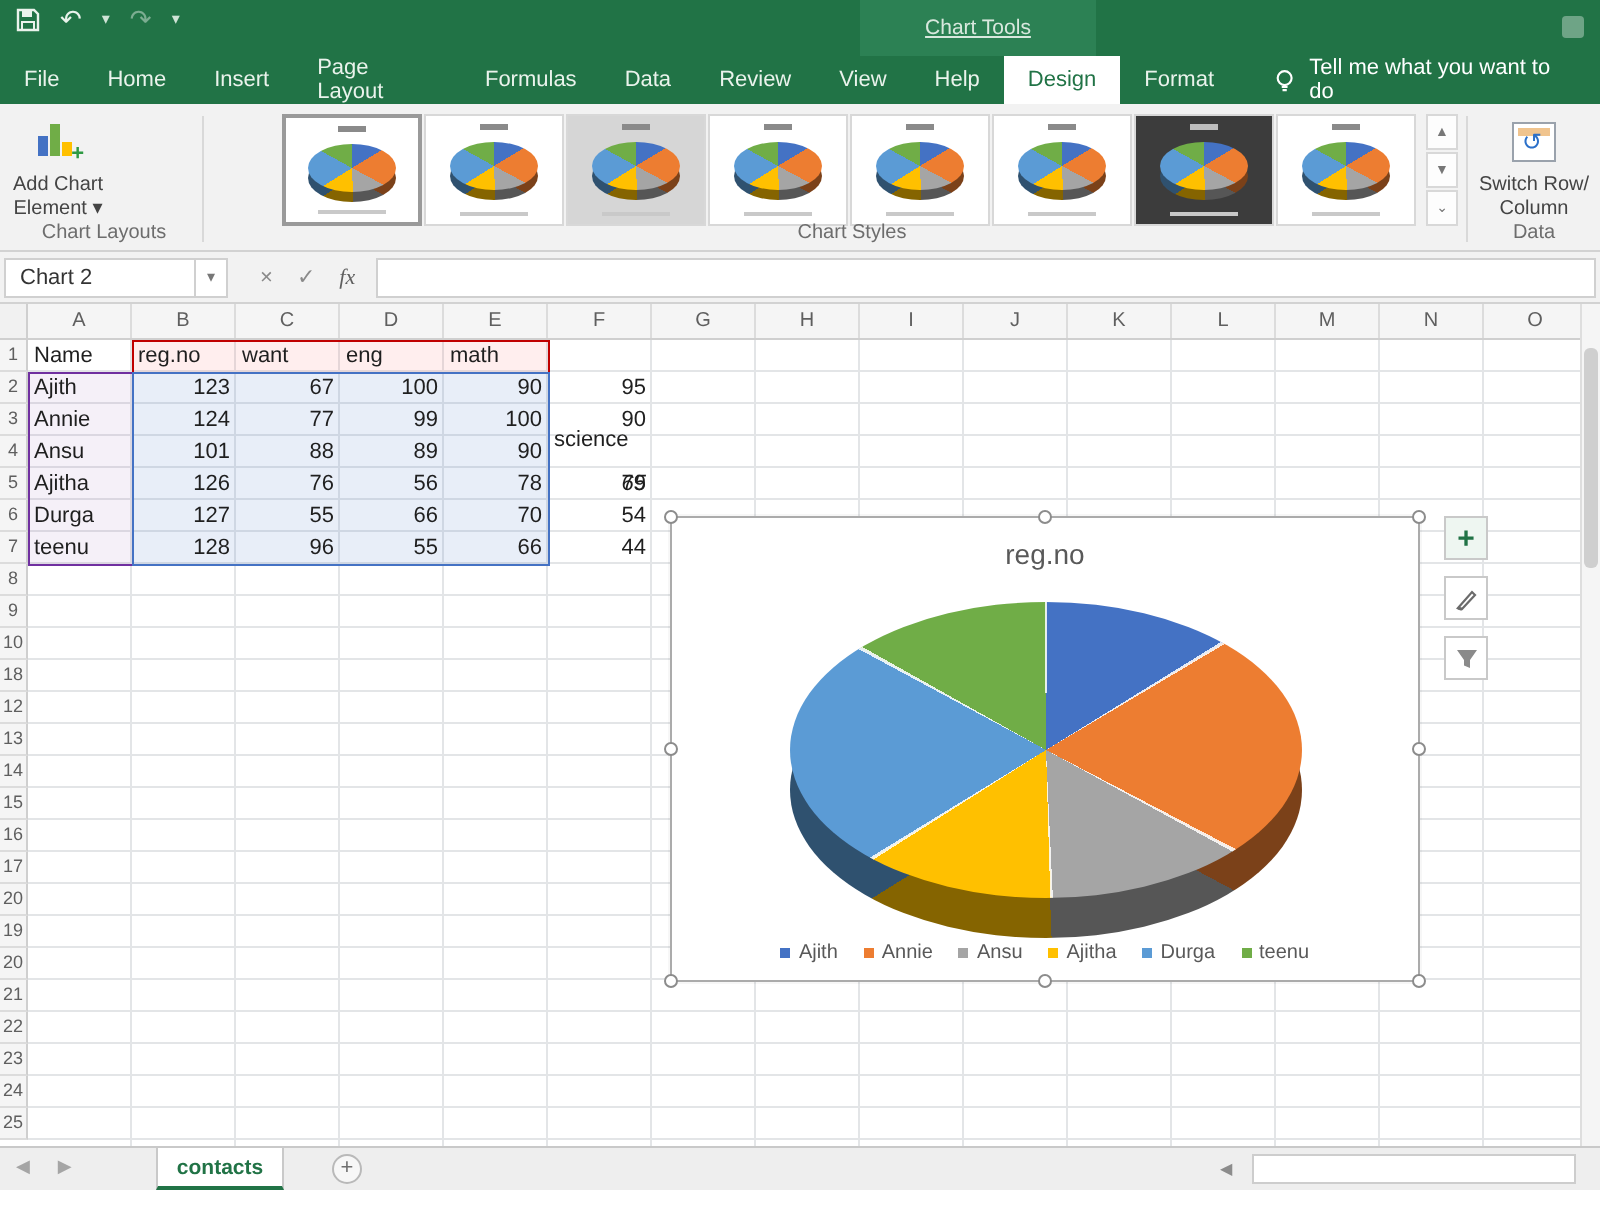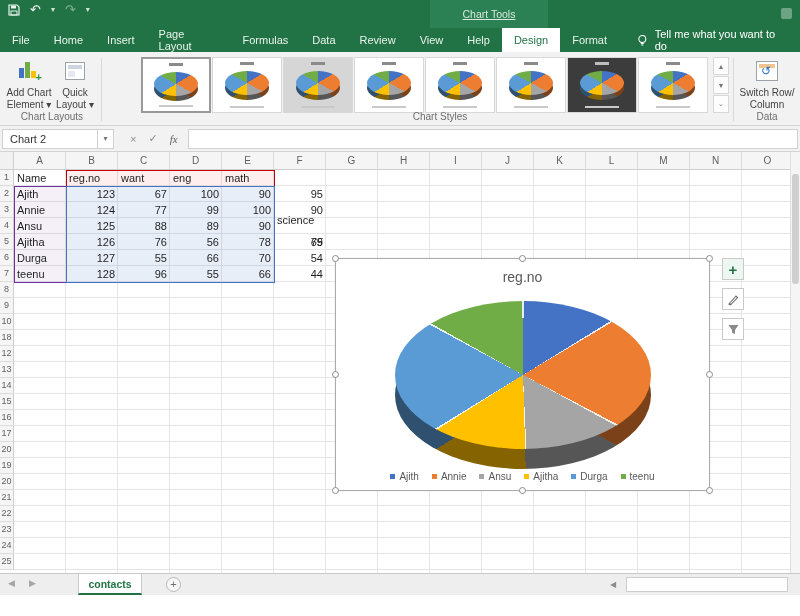--- a/index.html
+++ b/index.html
@@ -187,26 +187,20 @@
       <span class="ic">
         <span class="bars">
             <i style="left:0;height:10px;background:#4472c4;"></i>
             <i style="left:6px;height:16px;background:#70ad47;"></i>
             <i style="left:12px;height:7px;background:#ffc000;"></i>
             <span class="plus-badge">+</span>
           </span>
       </span>
       <span>Add Chart Element ▾</span>
     </div>
-    <div class="bigbtn" style="left:52px;">
-      <span class="ic">
-          <span class="ql-icon"></span>
-        </span>
-      <span>Quick Layout ▾</span>
-    </div>
     <div class="grp-label" style="left:6px; width:92px;">Chart Layouts</div>
     <div class="vsep" style="left:101px;"></div>
 
 
     <div class="gallery">
         <div class="thumb sel">
           <div class="tt"></div>
           <div class="mr" style="background:conic-gradient(from 0deg,rgb(35,59,102) 0deg 58.80478087649402deg,rgb(123,65,25) 58.80478087649402deg 118.08764940239044deg,rgb(86,86,86) 118.08764940239044deg 177.84860557768926deg,rgb(133,100,0) 177.84860557768926deg 238.08764940239044deg,rgb(47,81,111) 238.08764940239044deg 298.804780876494deg,rgb(58,90,37) 298.804780876494deg 360deg)"></div>
           <div class="mp" style="background:conic-gradient(from 0deg,#4472C4 0deg 58.80478087649402deg,#ED7D31 58.80478087649402deg 118.08764940239044deg,#A5A5A5 118.08764940239044deg 177.84860557768926deg,#FFC000 177.84860557768926deg 238.08764940239044deg,#5B9BD5 238.08764940239044deg 298.804780876494deg,#70AD47 298.804780876494deg 360deg)"></div>
           <div class="lg"></div>
@@ -252,21 +246,21 @@
           <div class="mr" style="background:conic-gradient(from 0deg,rgb(35,59,102) 0deg 58.80478087649402deg,rgb(123,65,25) 58.80478087649402deg 118.08764940239044deg,rgb(86,86,86) 118.08764940239044deg 177.84860557768926deg,rgb(133,100,0) 177.84860557768926deg 238.08764940239044deg,rgb(47,81,111) 238.08764940239044deg 298.804780876494deg,rgb(58,90,37) 298.804780876494deg 360deg)"></div>
           <div class="mp" style="background:conic-gradient(from 0deg,#4472C4 0deg 58.80478087649402deg,#ED7D31 58.80478087649402deg 118.08764940239044deg,#A5A5A5 118.08764940239044deg 177.84860557768926deg,#FFC000 177.84860557768926deg 238.08764940239044deg,#5B9BD5 238.08764940239044deg 298.804780876494deg,#70AD47 298.804780876494deg 360deg)"></div>
           <div class="lg"></div>
         </div>
       </div>
     <div class="gal-scroll">
       <div>▲</div>
       <div>▼</div>
       <div>⌄</div>
     </div>
-    <div class="grp-label" style="left:155px; width:570px;text-align:center;">Chart Styles</div>
+    <div class="grp-label" style="left:141px; width:570px;text-align:center;">Chart Styles</div>
     <div class="vsep" style="left:733px;"></div>
 
     <div class="bigbtn srvalidate" style="left:738px; width:58px;">
       <span class="ic"><span class="src-icon"></span></span>
       <span class="srvalidate" style="white-space:pre-line;">Switch Row/
 Column</span>
     </div>
     <div class="grp-label" style="left:738px; width:58px;">Data</div>
   </div>
 
@@ -345,21 +339,21 @@
         <div class="cell num" style="left: 173px; top: 34px; width: 46px;">100</div>
         <div class="cell num" style="left: 225px; top: 34px; width: 46px;">90</div>
         <div class="cell num" style="left: 277px; top: 34px; width: 46px;">95</div>
         <div class="cell" style="left: 17px; top: 50px; width: 46px;">Annie</div>
         <div class="cell num" style="left: 69px; top: 50px; width: 46px;">124</div>
         <div class="cell num" style="left: 121px; top: 50px; width: 46px;">77</div>
         <div class="cell num" style="left: 173px; top: 50px; width: 46px;">99</div>
         <div class="cell num" style="left: 225px; top: 50px; width: 46px;">100</div>
         <div class="cell num" style="left: 277px; top: 50px; width: 46px;">90</div>
         <div class="cell" style="left: 17px; top: 66px; width: 46px;">Ansu</div>
-        <div class="cell num" style="left: 69px; top: 66px; width: 46px;">125</div>
+        <div class="cell num" style="left: 69px; top: 66px; width: 46px;">101</div>
         <div class="cell num" style="left: 121px; top: 66px; width: 46px;">88</div>
         <div class="cell num" style="left: 173px; top: 66px; width: 46px;">89</div>
         <div class="cell num" style="left: 225px; top: 66px; width: 46px;">90</div>
         <div class="cell num" style="left: 277px; top: 66px; width: 46px; margin-top: 16px;">79</div>
         <div class="cell" style="left: 17px; top: 82px; width: 46px;">Ajitha</div>
         <div class="cell num" style="left: 69px; top: 82px; width: 46px;">126</div>
         <div class="cell num" style="left: 121px; top: 82px; width: 46px;">76</div>
         <div class="cell num" style="left: 173px; top: 82px; width: 46px;">56</div>
         <div class="cell num" style="left: 225px; top: 82px; width: 46px;">78</div>
         <div class="cell num" style="left: 277px; top: 82px; width: 46px; font-style: italic;">65</div>

